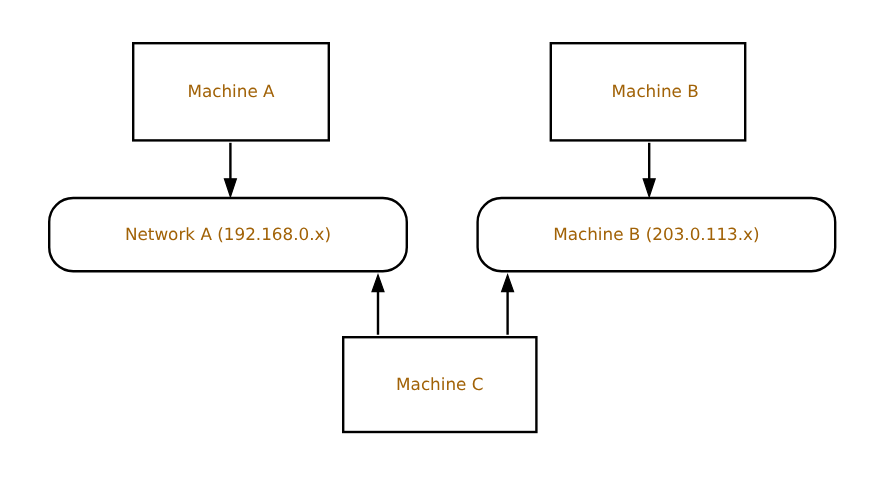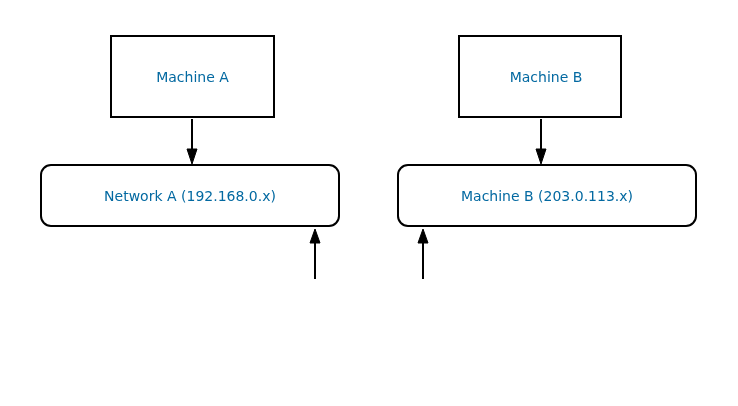--- a/index.html
+++ b/index.html
@@ -24,25 +24,25 @@
   }
   .node {
     position: absolute;
     box-sizing: border-box;
     border: 2px solid #000000;
     background: #ffffff;
     display: flex;
     align-items: center;
     justify-content: center;
     font-size: 14px;
-    color: #0369a1;
+    color: #a16207;
     white-space: nowrap;
   }
   .node.rounded {
-    border-radius: 11px;
+    border-radius: 21px;
   }
   #node-machine-a { left: 110px; top: 35px;  width: 165px; height: 83px; }
   #node-machine-b { left: 458px; top: 35px;  width: 164px; height: 83px; padding-left: 12px; }
   #node-network-a { left: 40px;  top: 164px; width: 300px; height: 63px; }
   #node-network-b { left: 397px; top: 164px; width: 300px; height: 63px; }
   #node-machine-c { left: 285px; top: 280px; width: 163px; height: 81px; }
 </style>
 </head>
 <body>
 
@@ -80,14 +80,17 @@
   </div>
 
   <div class="node rounded" id="node-network-a">
     <span>Network A (192.168.0.x)</span>
   </div>
 
   <div class="node rounded" id="node-network-b">
     <span>Machine B (203.0.113.x)</span>
   </div>
 
+  <div class="node" id="node-machine-c">
+    <span>Machine C</span>
+  </div>
 
 </div>
 
 </body></html>

